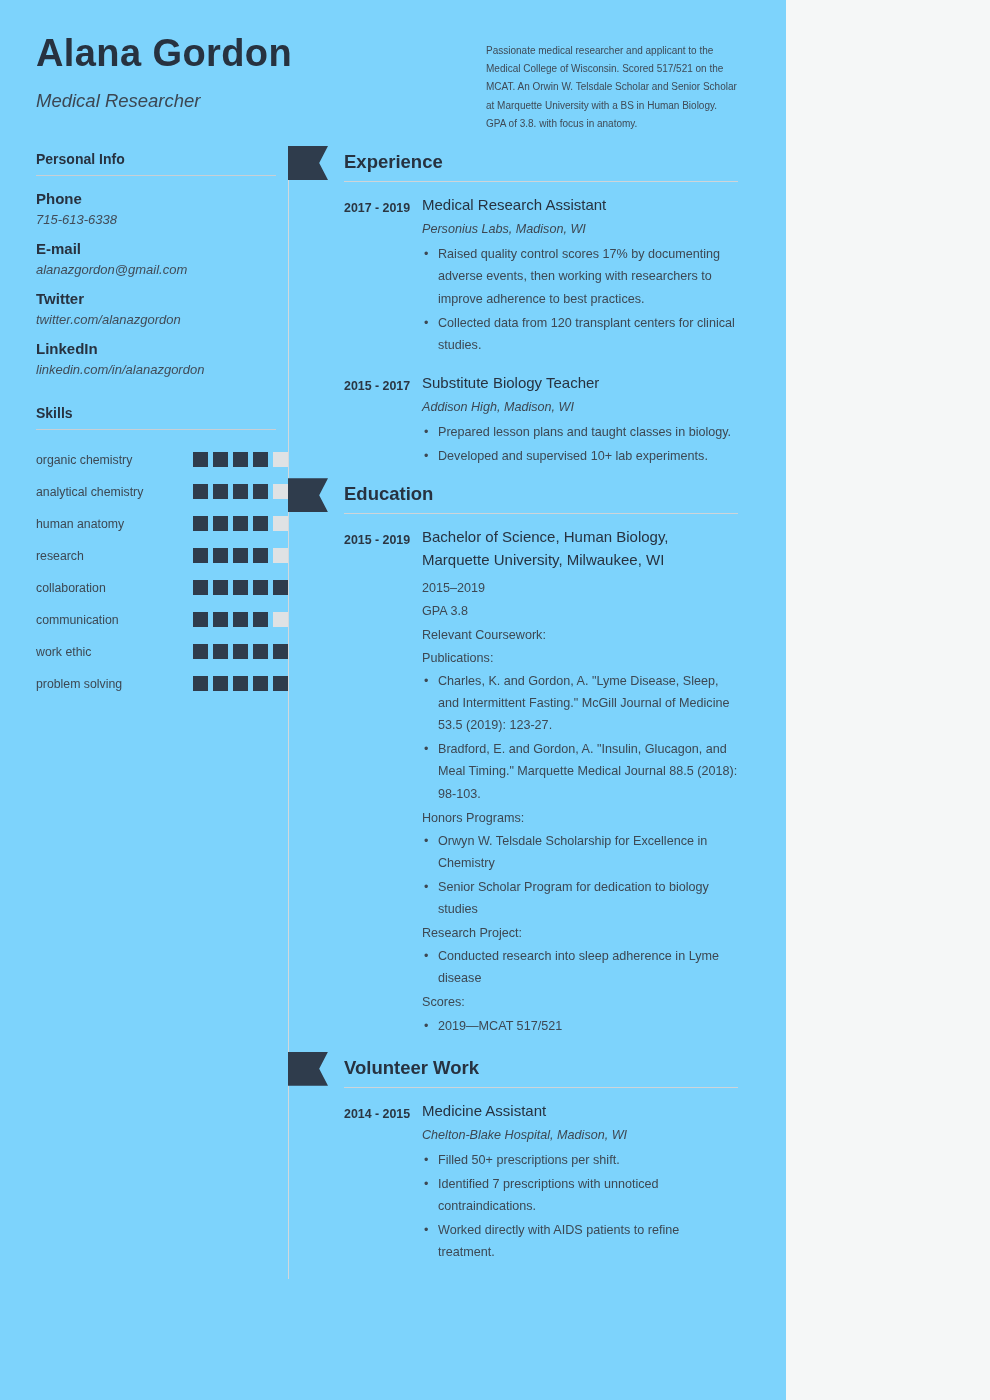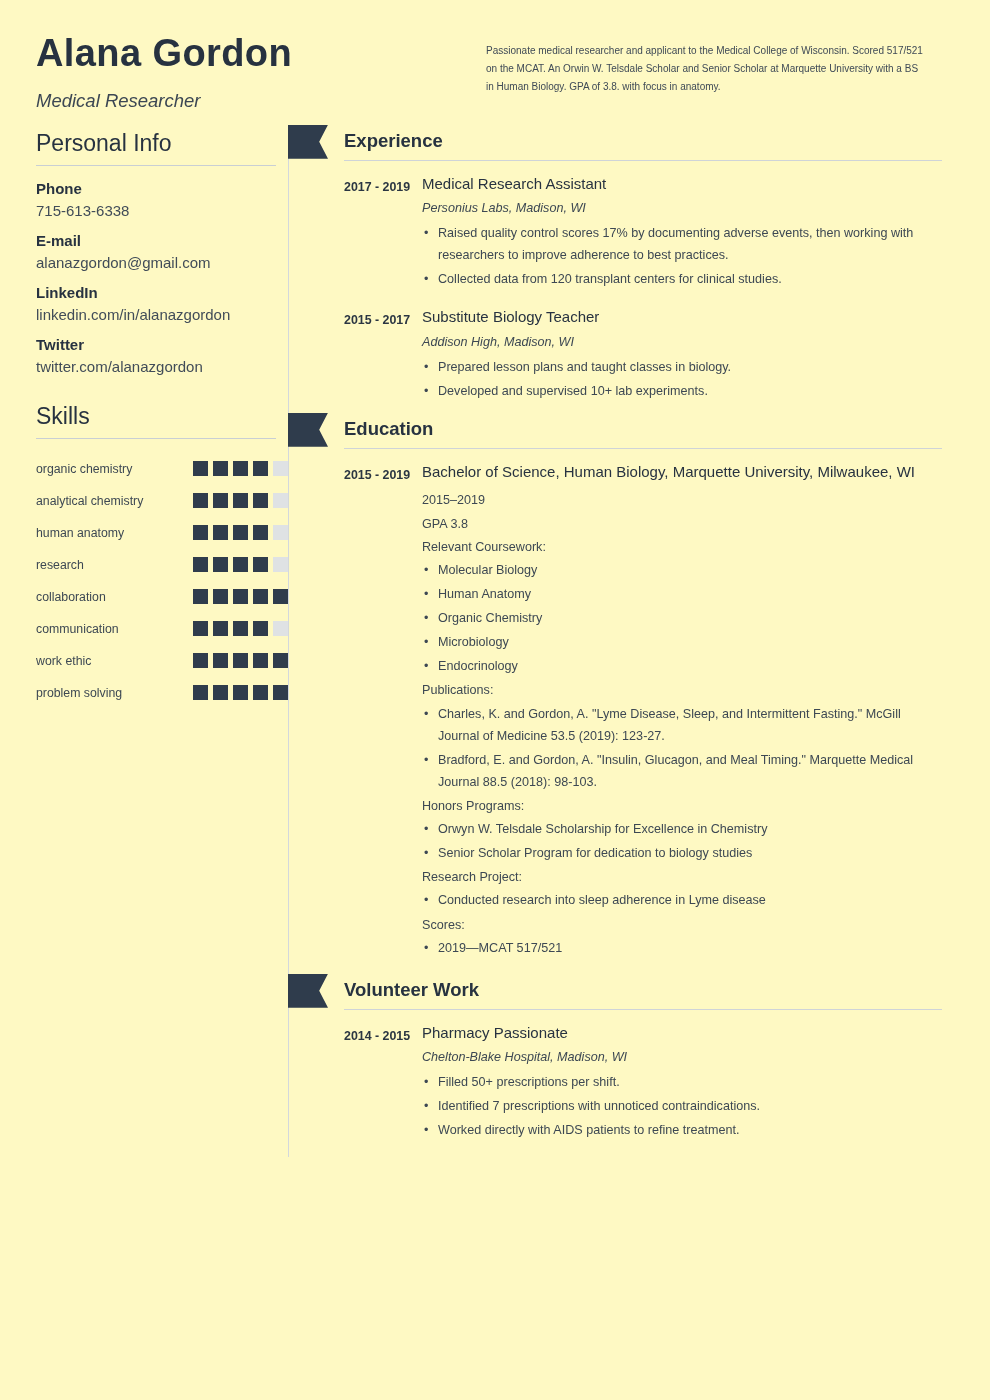--- a/index.html
+++ b/index.html
@@ -5,23 +5,23 @@
   * { box-sizing: border-box; }
   html, body {
     margin: 0;
     padding: 0;
     background: #f5f7f7;
     font-family: "Liberation Sans", sans-serif;
     color: #2f3a44;
   }
   .page {
     position: relative;
-    width: 990px;
+    width: 786px;
     height: 1400px;
-    background: #fef9c3;
+    background: #7dd3fc;
     overflow: hidden;
   }
 
   
   .header {
     display: flex;
     padding: 32px 48px 0 36px;
   }
   .header-left { width: 450px; }
   .name {
@@ -52,41 +52,42 @@
   .body {
     display: flex;
     padding: 0 48px 0 36px;
     margin-top: 18px;
   }
   .col-left { width: 252px; flex: none; }
   .col-right { flex: 1; padding-left: 32px; position: relative; }
 
   
   .left-heading {
-    font-size: 23px;
-    font-weight: normal;
+    font-size: 14px;
+    font-weight: bold;
     color: #273240;
     margin: 0 0 8px 0;
   }
   .left-rule {
     border: none;
     border-top: 1px solid #c9cfd4;
     margin: 0 0 14px 0;
     width: 240px;
   }
   .info-block { margin-bottom: 13px; }
   .info-label {
     font-size: 15px;
     font-weight: bold;
     color: #273240;
     margin-bottom: 5px;
   }
   .info-value {
-    font-size: 15px;
+    font-size: 13px;
     color: #414c58;
+    font-style: italic;
   }
   .skills-heading { margin-top: 28px; }
 
   .skill-row {
     display: flex;
     align-items: center;
     height: 32px;
   }
   .skill-name {
     font-size: 12.3px;
@@ -211,26 +212,26 @@
 
       <div class="info-block">
         <div class="info-label">Phone</div>
         <div class="info-value">715-613-6338</div>
       </div>
       <div class="info-block">
         <div class="info-label">E-mail</div>
         <div class="info-value">alanazgordon@gmail.com</div>
       </div>
       <div class="info-block">
+        <div class="info-label">Twitter</div>
+        <div class="info-value">twitter.com/alanazgordon</div>
+      </div>
+      <div class="info-block">
         <div class="info-label">LinkedIn</div>
         <div class="info-value">linkedin.com/in/alanazgordon</div>
-      </div>
-      <div class="info-block">
-        <div class="info-label">Twitter</div>
-        <div class="info-value">twitter.com/alanazgordon</div>
       </div>
 
       <div class="left-heading skills-heading">Skills</div>
       <hr class="left-rule">
 
       <div id="skills-list">
           <div class="skill-row">
             <div class="skill-name">organic chemistry</div>
             <div class="skill-dots">
               <span class="dot"></span>
@@ -356,27 +357,20 @@
         <hr class="section-rule">
 
         <div class="entry">
           <div class="entry-date">2015 - 2019</div>
           <div class="entry-main">
             <div class="entry-title">Bachelor of Science, Human Biology, Marquette University, Milwaukee, WI</div>
             <div class="edu-label">2015–2019</div>
             <div class="edu-label">GPA 3.8</div>
             <div id="edu-groups">
                 <div class="edu-label">Relevant Coursework:</div>
-                <ul class="bullets">
-                  <li>Molecular Biology</li>
-                  <li>Human Anatomy</li>
-                  <li>Organic Chemistry</li>
-                  <li>Microbiology</li>
-                  <li>Endocrinology</li>
-                </ul>
                 <div class="edu-label">Publications:</div>
                 <ul class="bullets">
                   <li>Charles, K. and Gordon, A. "Lyme Disease, Sleep, and Intermittent Fasting." McGill Journal of Medicine 53.5 (2019): 123-27.</li>
                   <li>Bradford, E. and Gordon, A. "Insulin, Glucagon, and Meal Timing." Marquette Medical Journal 88.5 (2018): 98-103.</li>
                 </ul>
                 <div class="edu-label">Honors Programs:</div>
                 <ul class="bullets">
                   <li>Orwyn W. Telsdale Scholarship for Excellence in Chemistry</li>
                   <li>Senior Scholar Program for dedication to biology studies</li>
                 </ul>
@@ -396,21 +390,21 @@
       <div class="section" style="margin-top:18px;">
         <div class="section-head">
           <div class="flag"></div>
           <div class="section-title">Volunteer Work</div>
         </div>
         <hr class="section-rule">
 
         <div class="entry">
           <div class="entry-date">2014 - 2015</div>
           <div class="entry-main">
-            <div class="entry-title">Pharmacy Passionate</div>
+            <div class="entry-title">Medicine Assistant</div>
             <div class="entry-sub">Chelton-Blake Hospital, Madison, WI</div>
             <ul class="bullets">
               <li>Filled 50+ prescriptions per shift.</li>
               <li>Identified 7 prescriptions with unnoticed contraindications.</li>
               <li>Worked directly with AIDS patients to refine treatment.</li>
             </ul>
           </div>
         </div>
       </div>
 

